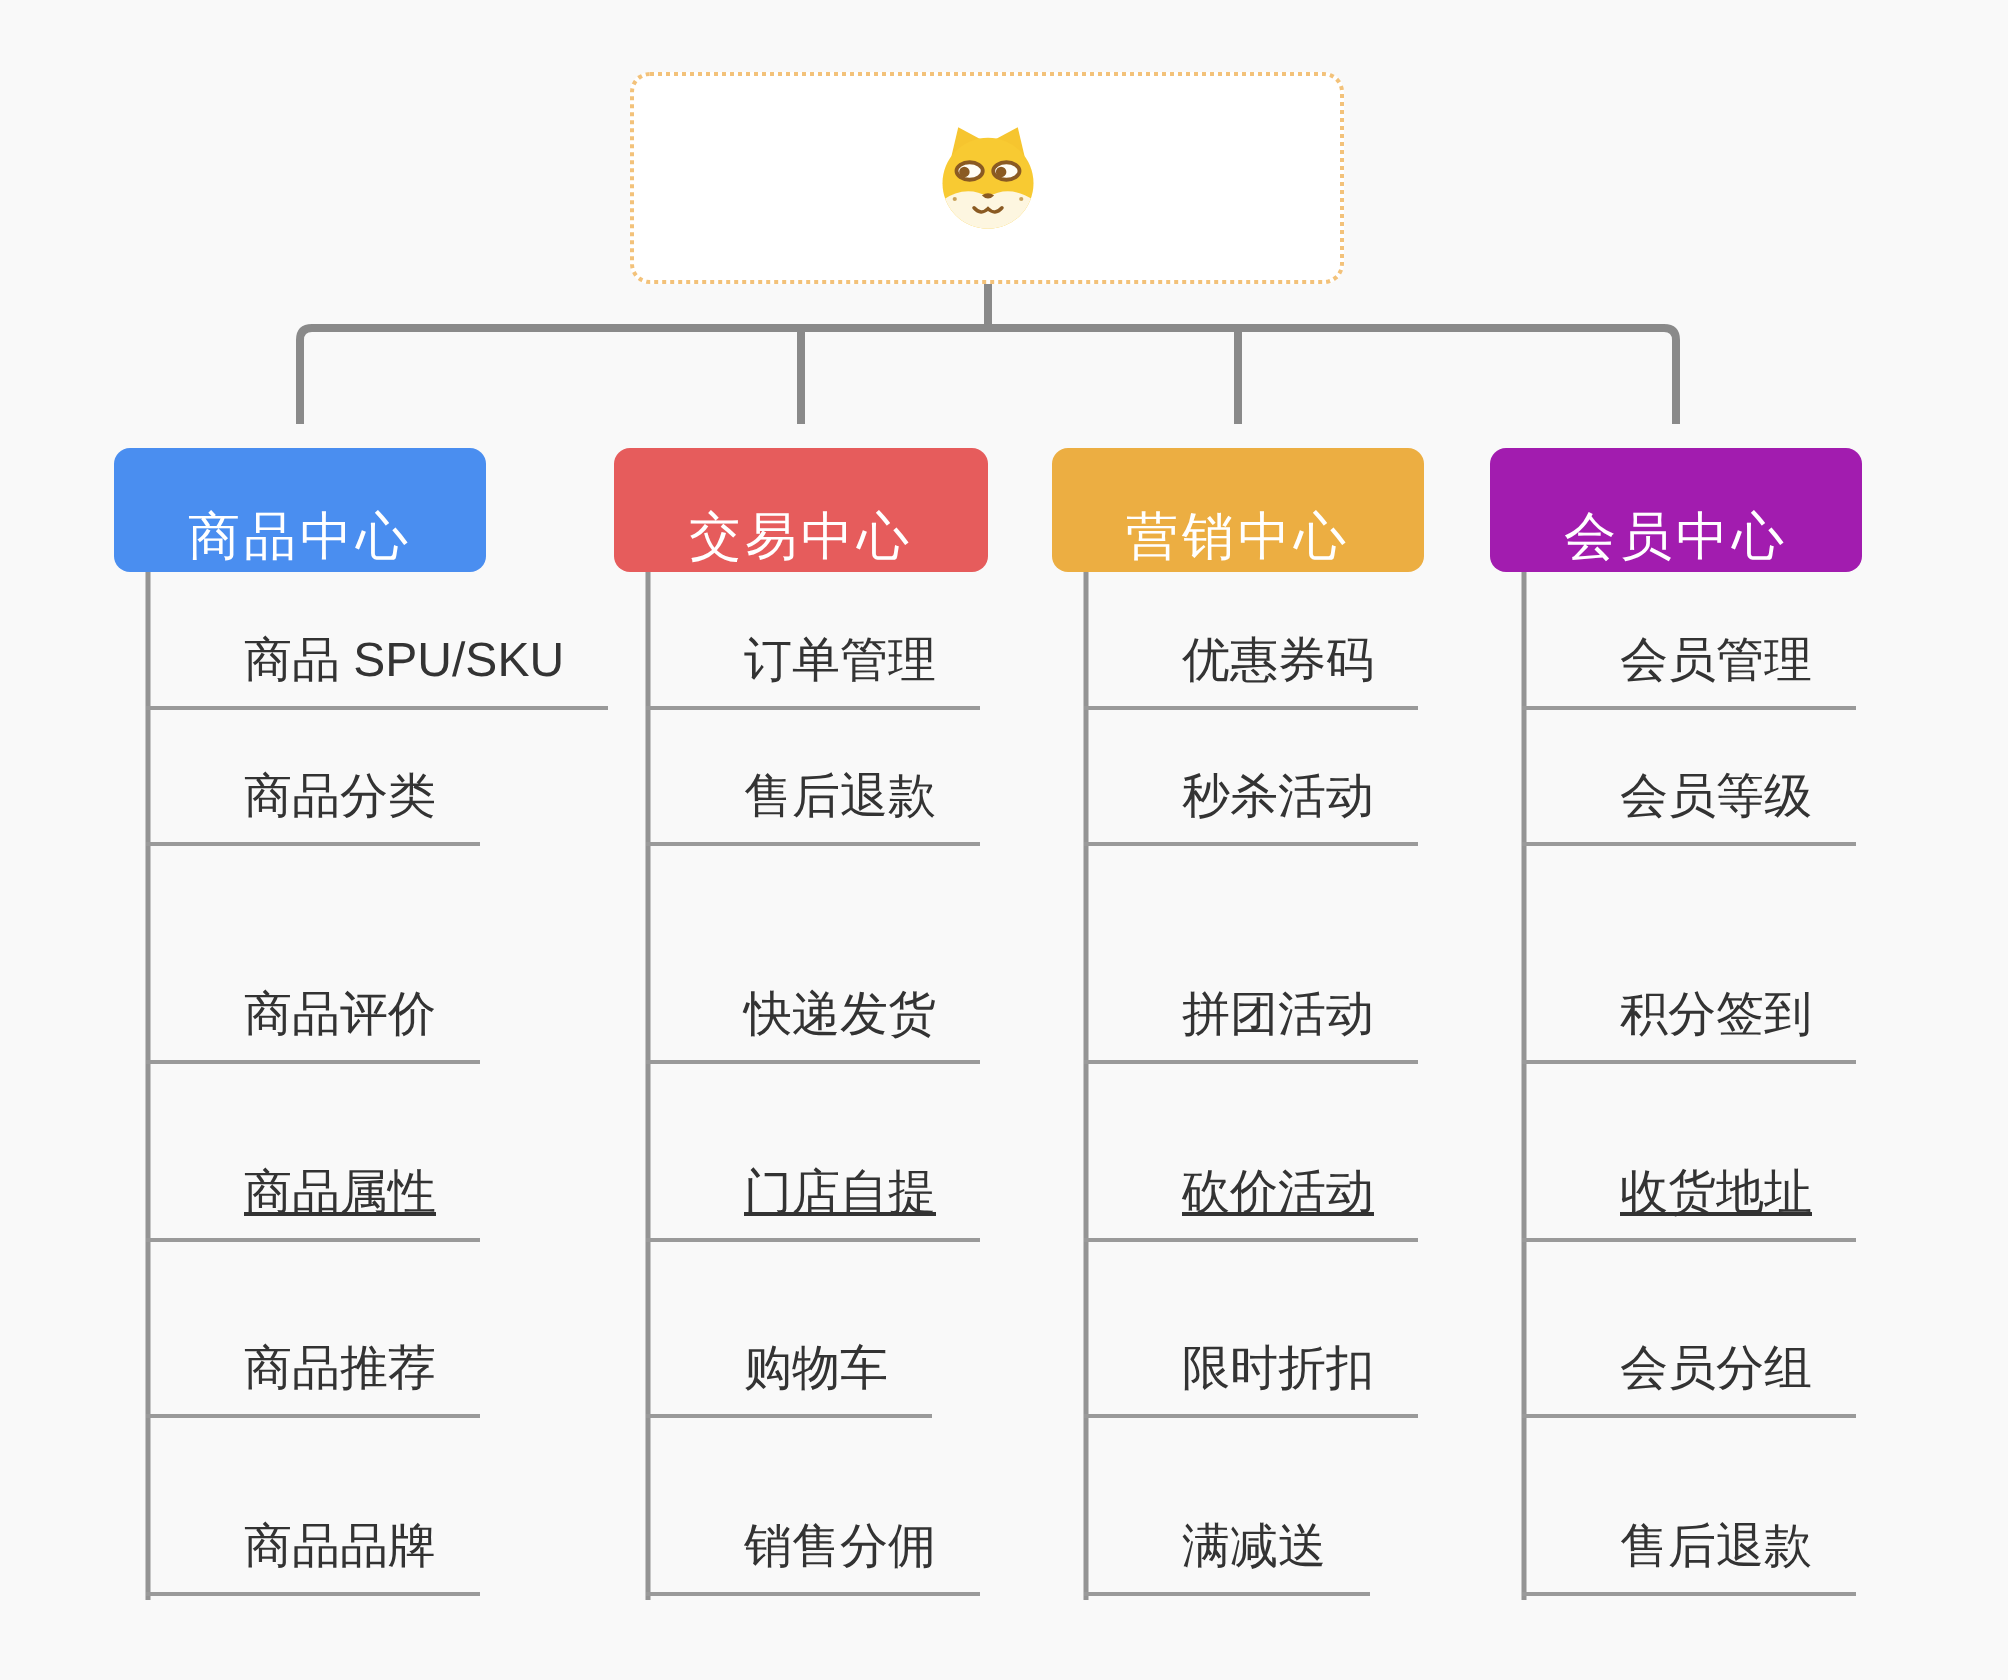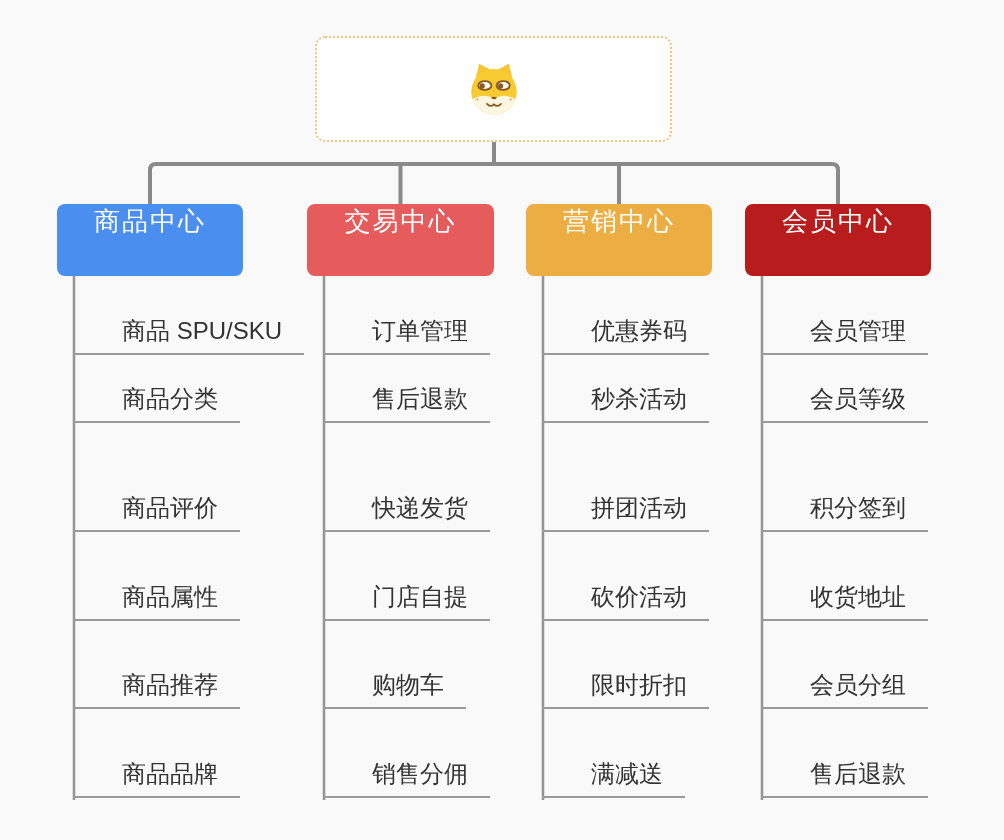--- a/index.html
+++ b/index.html
@@ -15,23 +15,23 @@
   .root-node{
     position:absolute;left:315px;top:36px;width:357px;height:106px;
     background:#ffffff;border:2px dotted #f3c27a;border-radius:10px;
     box-sizing:border-box;display:flex;align-items:center;justify-content:center;
     gap:14px;
   }
   .root-title{font-size:40px;letter-spacing:5px;color:#f2a844;font-weight:400;}
 
   
   .branch-box{
-    position:absolute;top:204px;height:72px;border-radius:8px;
+    position:absolute;top:224px;height:62px;border-radius:8px;
     color:#ffffff;font-size:26px;letter-spacing:2px;
-    display:flex;align-items:flex-start;justify-content:center;
+    display:flex;align-items:flex-end;justify-content:center;
   }
   .branch-1{left:57px;width:186px;}
   .branch-2{left:307px;width:187px;}
   .branch-3{left:526px;width:186px;}
   .branch-4{left:745px;width:186px;}
 
   
   .col{position:absolute;top:0;width:0;height:0;}
   .col-1{left:73px;}
   .col-2{left:323px;}
@@ -39,21 +39,21 @@
   .col-4{left:761px;}
   .leaf{
     position:absolute;left:0;white-space:nowrap;
     font-size:24px;line-height:32px;color:#333333;
     padding:0 22px 6px 49px;
     border-bottom:2px solid #9a9a9a;
   }
   .leaf:nth-child(1){top:315px;}
   .leaf:nth-child(2){top:383px;}
   .leaf:nth-child(3){top:492px;}
-  .leaf:nth-child(4){top:581px;}
+  .leaf:nth-child(4){top:581px;text-decoration:underline;}
   .leaf:nth-child(5){top:669px;}
   .leaf:nth-child(6){top:758px;}
 </style>
 </head>
 <body>
 
 <svg id="connectors" viewBox="0 0 1004 840">
 
   <path d="M494,140 V164" fill="none" stroke-width="4" style="stroke: rgb(138, 138, 138);"></path>
 
@@ -88,21 +88,21 @@
 
 <div class="branch-box branch-1" style="background: rgb(74, 142, 240);">
   <span>商品中心</span>
 </div>
 <div class="branch-box branch-2" style="background: rgb(230, 92, 92);">
   <span>交易中心</span>
 </div>
 <div class="branch-box branch-3" style="background: rgb(236, 174, 66);">
   <span>营销中心</span>
 </div>
-<div class="branch-box branch-4" style="background: #b91c1c;">
+<div class="branch-box branch-4" style="background: #a21caf;">
   <span>会员中心</span>
 </div>
 
 <div class="col col-1">
   <div class="leaf">商品 SPU/SKU</div>
   <div class="leaf">商品分类</div>
   <div class="leaf">商品评价</div>
   <div class="leaf">商品属性</div>
   <div class="leaf">商品推荐</div>
   <div class="leaf">商品品牌</div>

